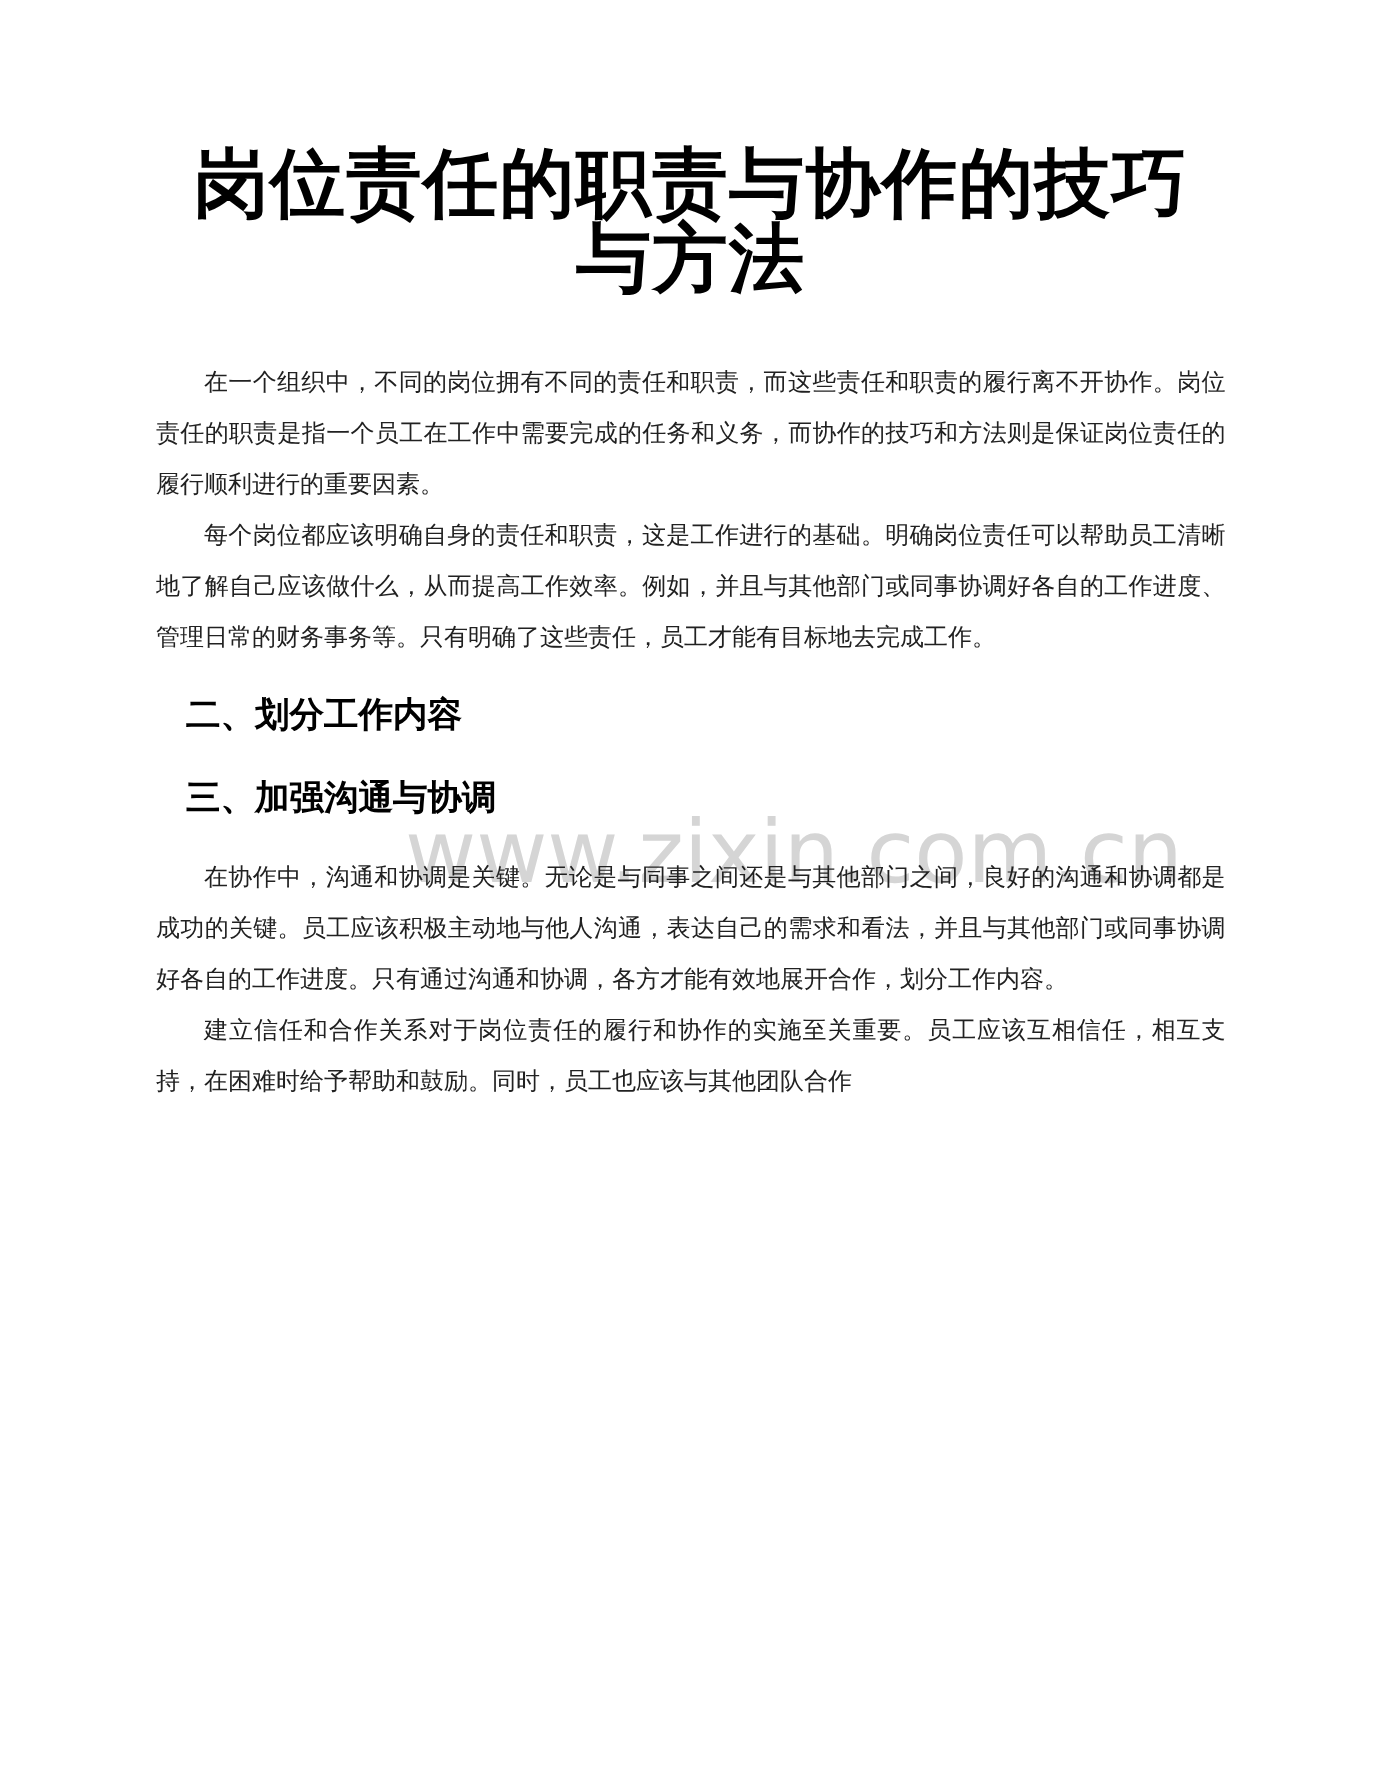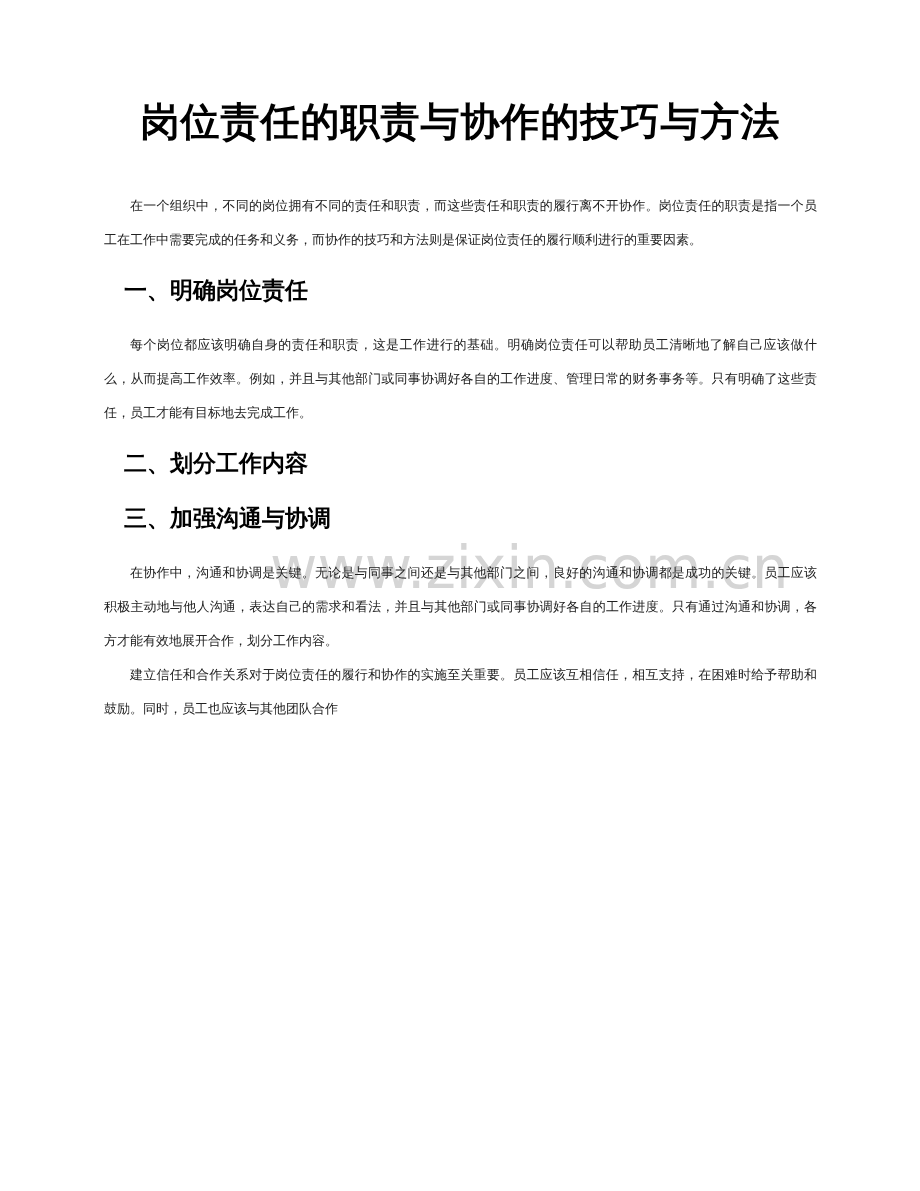--- a/index.html
+++ b/index.html
@@ -31,57 +31,56 @@
   }
   .content {
     position: relative;
     z-index: 1;
     padding: 97px 103px 0 104px;
   }
   .doc-title {
     margin: 0 0 42px 0;
     font-family: "Liberation Sans", "DejaVu Sans", sans-serif;
     font-weight: bold;
-    font-size: 39px;
+    font-size: 50px;
     line-height: 50px;
     text-align: center;
     color: #000000;
     letter-spacing: 1px;
   }
   .doc-heading {
     margin: 16px 0 21px 20px;
     font-family: "Liberation Sans", "DejaVu Sans", sans-serif;
     font-weight: bold;
     font-size: 23px;
     line-height: 34px;
     color: #000000;
   }
   .doc-paragraph {
     margin: 0;
-    font-size: 13px;
+    font-size: 16px;
     line-height: 34px;
     text-align: justify;
     text-indent: 2em;
     color: #212121;
   }
 </style>
 </head>
 <body>
 
 <div class="page">
 
   <div class="watermark">www.zixin.com.cn</div>
 
   <div class="content">
 
     <h1 class="doc-title">岗位责任的职责与协作的技巧与方法</h1>
 
     <p class="doc-paragraph">在一个组织中，不同的岗位拥有不同的责任和职责，而这些责任和职责的履行离不开协作。岗位责任的职责是指一个员工在工作中需要完成的任务和义务，而协作的技巧和方法则是保证岗位责任的履行顺利进行的重要因素。</p>
 
-    <h2 class="doc-heading">一、明确岗位责任</h2>
     <p class="doc-paragraph">每个岗位都应该明确自身的责任和职责，这是工作进行的基础。明确岗位责任可以帮助员工清晰地了解自己应该做什么，从而提高工作效率。例如，并且与其他部门或同事协调好各自的工作进度、管理日常的财务事务等。只有明确了这些责任，员工才能有目标地去完成工作。</p>
 
     <h2 class="doc-heading">二、划分工作内容</h2>
 
     <h2 class="doc-heading">三、加强沟通与协调</h2>
     <p class="doc-paragraph">在协作中，沟通和协调是关键。无论是与同事之间还是与其他部门之间，良好的沟通和协调都是成功的关键。员工应该积极主动地与他人沟通，表达自己的需求和看法，并且与其他部门或同事协调好各自的工作进度。只有通过沟通和协调，各方才能有效地展开合作，划分工作内容。</p>
 
     <p class="doc-paragraph">建立信任和合作关系对于岗位责任的履行和协作的实施至关重要。员工应该互相信任，相互支持，在困难时给予帮助和鼓励。同时，员工也应该与其他团队合作</p>
 
   </div>

